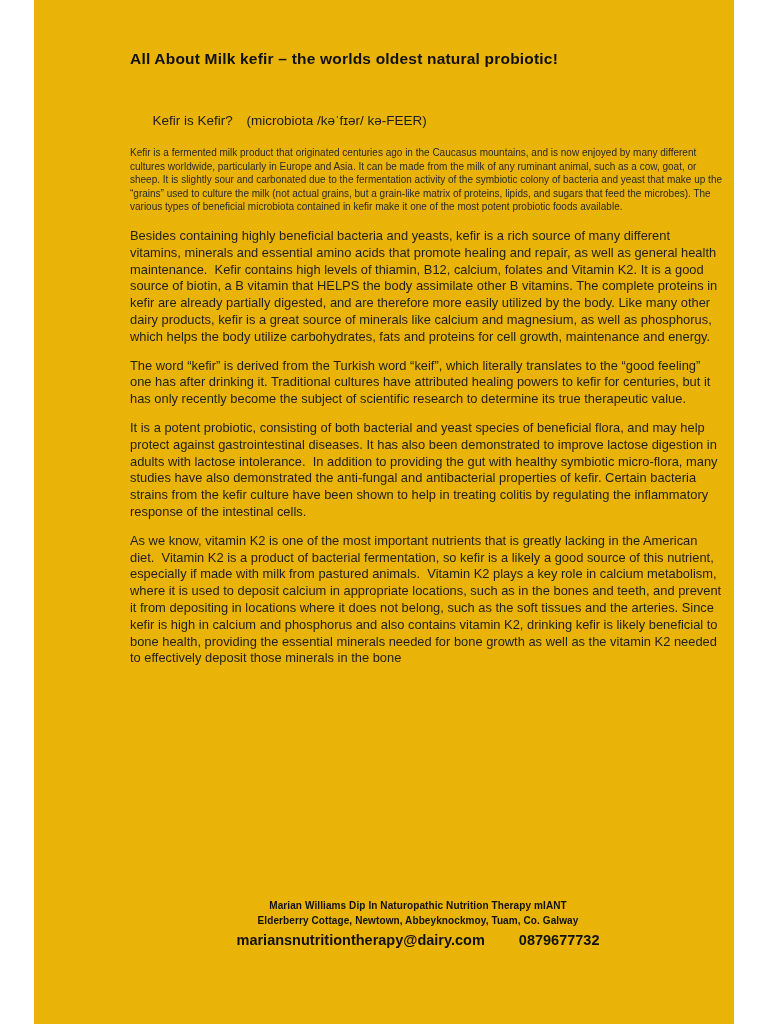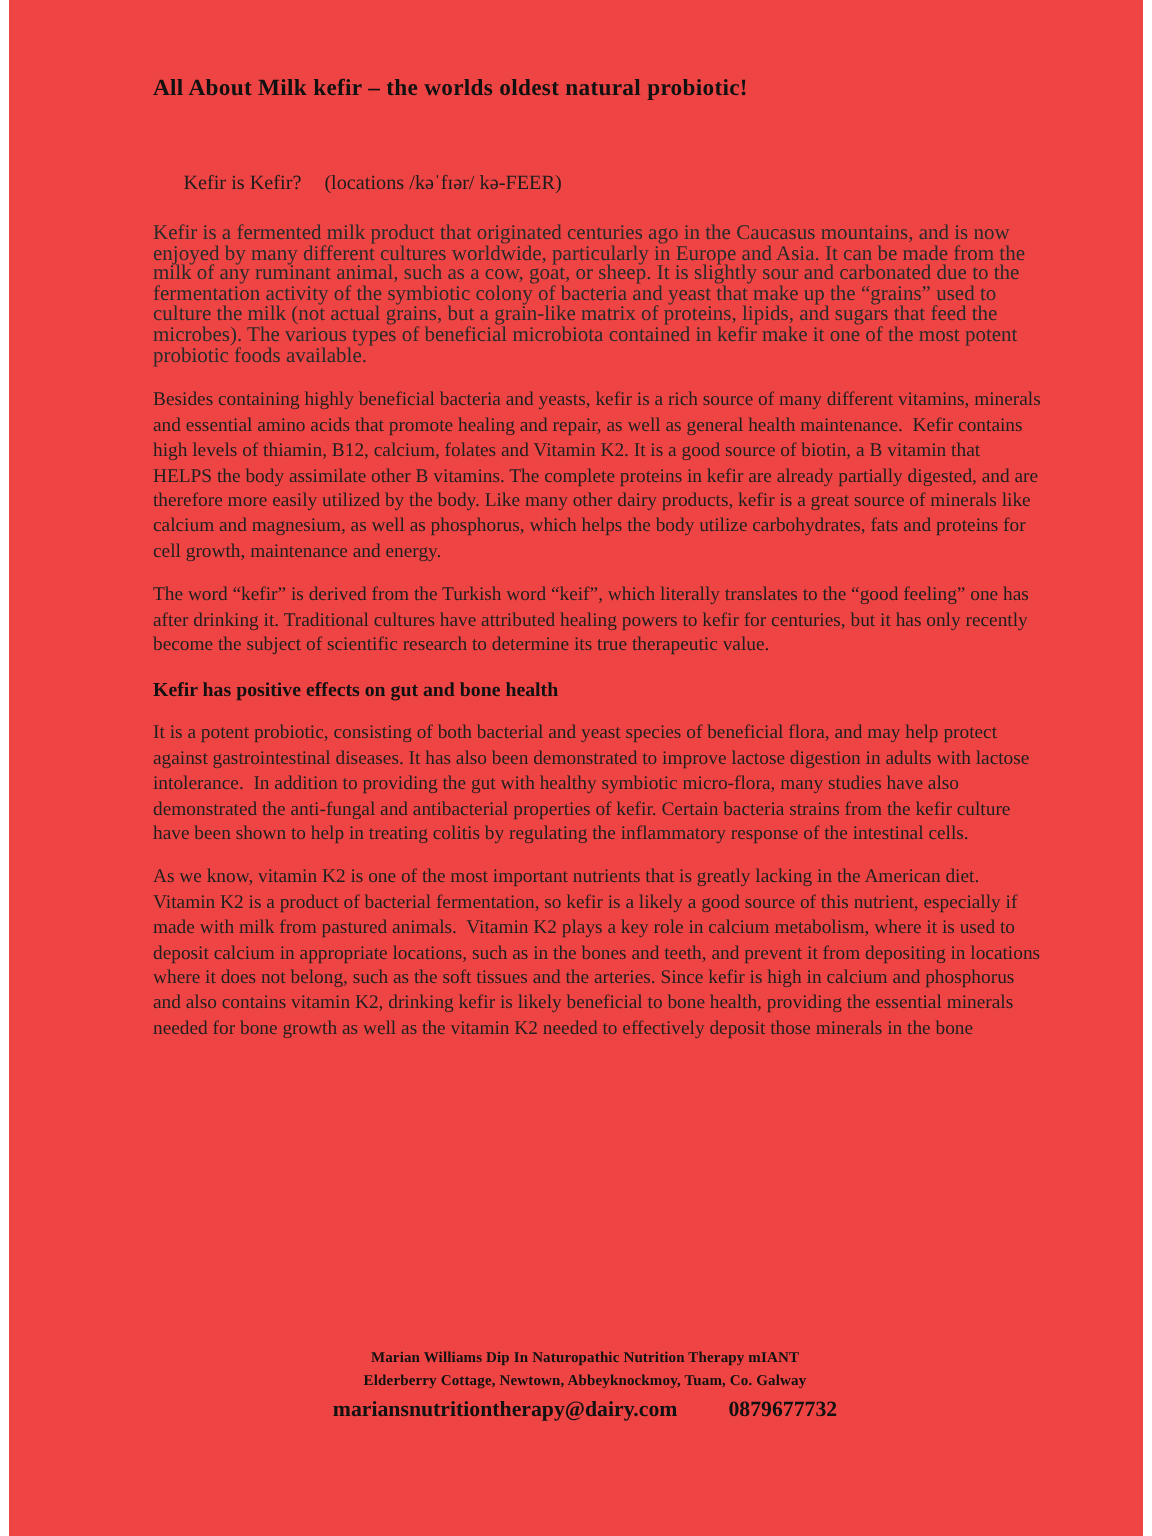--- a/index.html
+++ b/index.html
@@ -2,24 +2,24 @@
 <html><head>
 <meta charset="utf-8">
 <style>
   html, body {
     margin: 0;
     padding: 0;
     background: #ffffff;
   }
   .page {
     position: relative;
-    width: 756px;
+    width: 700px;
     height: 1024px;
-    background: #ef4444;
-    font-family: Liberation Serif, serif;
+    background: #eab308;
+    font-family: Liberation Sans, sans-serif;
     color: #1c1c1c;
     overflow: hidden;
     margin: 0 auto;
   }
   .content {
     position: absolute;
     top: 50px;
     left: 96px;
     width: 592px;
   }
@@ -36,21 +36,21 @@
     white-space: pre-wrap;
   }
   .intro-question {
     display: inline-block;
     min-width: 94px;
   }
   .intro-pron {
     display: inline-block;
   }
   .para-small {
-    font-size: 14px;
+    font-size: 10px;
     line-height: 13.6px;
     margin: 0 0 0 0;
     white-space: pre-wrap;
     color: #2a2a2a;
   }
   .para {
     font-size: 12.9px;
     line-height: 16.8px;
     margin: 12px 0;
     white-space: pre-wrap;
@@ -90,30 +90,29 @@
 </style>
 </head>
 <body>
 
 <div class="page">
   <div class="content">
 
     <h1 class="doc-title">All About Milk kefir – the worlds oldest natural probiotic!</h1>
 
     <div class="intro-row">
-      <span class="intro-question">Kefir is Kefir?</span><span class="intro-pron">(locations /kəˈfɪər/ kə-FEER)</span>
+      <span class="intro-question">Kefir is Kefir?</span><span class="intro-pron">(microbiota /kəˈfɪər/ kə-FEER)</span>
     </div>
 
     <p class="para-small">Kefir is a fermented milk product that originated centuries ago in the Caucasus mountains, and is now enjoyed by many different cultures worldwide, particularly in Europe and Asia. It can be made from the milk of any ruminant animal, such as a cow, goat, or sheep. It is slightly sour and carbonated due to the fermentation activity of the symbiotic colony of bacteria and yeast that make up the “grains” used to culture the milk (not actual grains, but a grain-like matrix of proteins, lipids, and sugars that feed the microbes). The various types of beneficial microbiota contained in kefir make it one of the most potent probiotic foods available.</p>
 
     <p class="para first-body">Besides containing highly beneficial bacteria and yeasts, kefir is a rich source of many different vitamins, minerals and essential amino acids that promote healing and repair, as well as general health maintenance.  Kefir contains high levels of thiamin, B12, calcium, folates and Vitamin K2. It is a good source of biotin, a B vitamin that HELPS the body assimilate other B vitamins. The complete proteins in kefir are already partially digested, and are therefore more easily utilized by the body. Like many other dairy products, kefir is a great source of minerals like calcium and magnesium, as well as phosphorus, which helps the body utilize carbohydrates, fats and proteins for cell growth, maintenance and energy.</p>
 
     <p class="para">The word “kefir” is derived from the Turkish word “keif”, which literally translates to the “good feeling” one has after drinking it. Traditional cultures have attributed healing powers to kefir for centuries, but it has only recently become the subject of scientific research to determine its true therapeutic value.</p>
 
-    <h2 class="section-heading">Kefir has positive effects on gut and bone health</h2>
 
     <p class="para">It is a potent probiotic, consisting of both bacterial and yeast species of beneficial flora, and may help protect against gastrointestinal diseases. It has also been demonstrated to improve lactose digestion in adults with lactose intolerance.  In addition to providing the gut with healthy symbiotic micro-flora, many studies have also demonstrated the anti-fungal and antibacterial properties of kefir. Certain bacteria strains from the kefir culture have been shown to help in treating colitis by regulating the inflammatory response of the intestinal cells.</p>
 
     <p class="para">As we know, vitamin K2 is one of the most important nutrients that is greatly lacking in the American diet.  Vitamin K2 is a product of bacterial fermentation, so kefir is a likely a good source of this nutrient, especially if made with milk from pastured animals.  Vitamin K2 plays a key role in calcium metabolism, where it is used to deposit calcium in appropriate locations, such as in the bones and teeth, and prevent it from depositing in locations where it does not belong, such as the soft tissues and the arteries. Since kefir is high in calcium and phosphorus and also contains vitamin K2, drinking kefir is likely beneficial to bone health, providing the essential minerals needed for bone growth as well as the vitamin K2 needed to effectively deposit those minerals in the bone</p>
 
   </div>
 
   <div class="footer">
     <div class="footer-line-small">Marian Williams Dip In Naturopathic Nutrition Therapy mIANT</div>
     <div class="footer-line-small">Elderberry Cottage, Newtown, Abbeyknockmoy, Tuam, Co. Galway</div>

